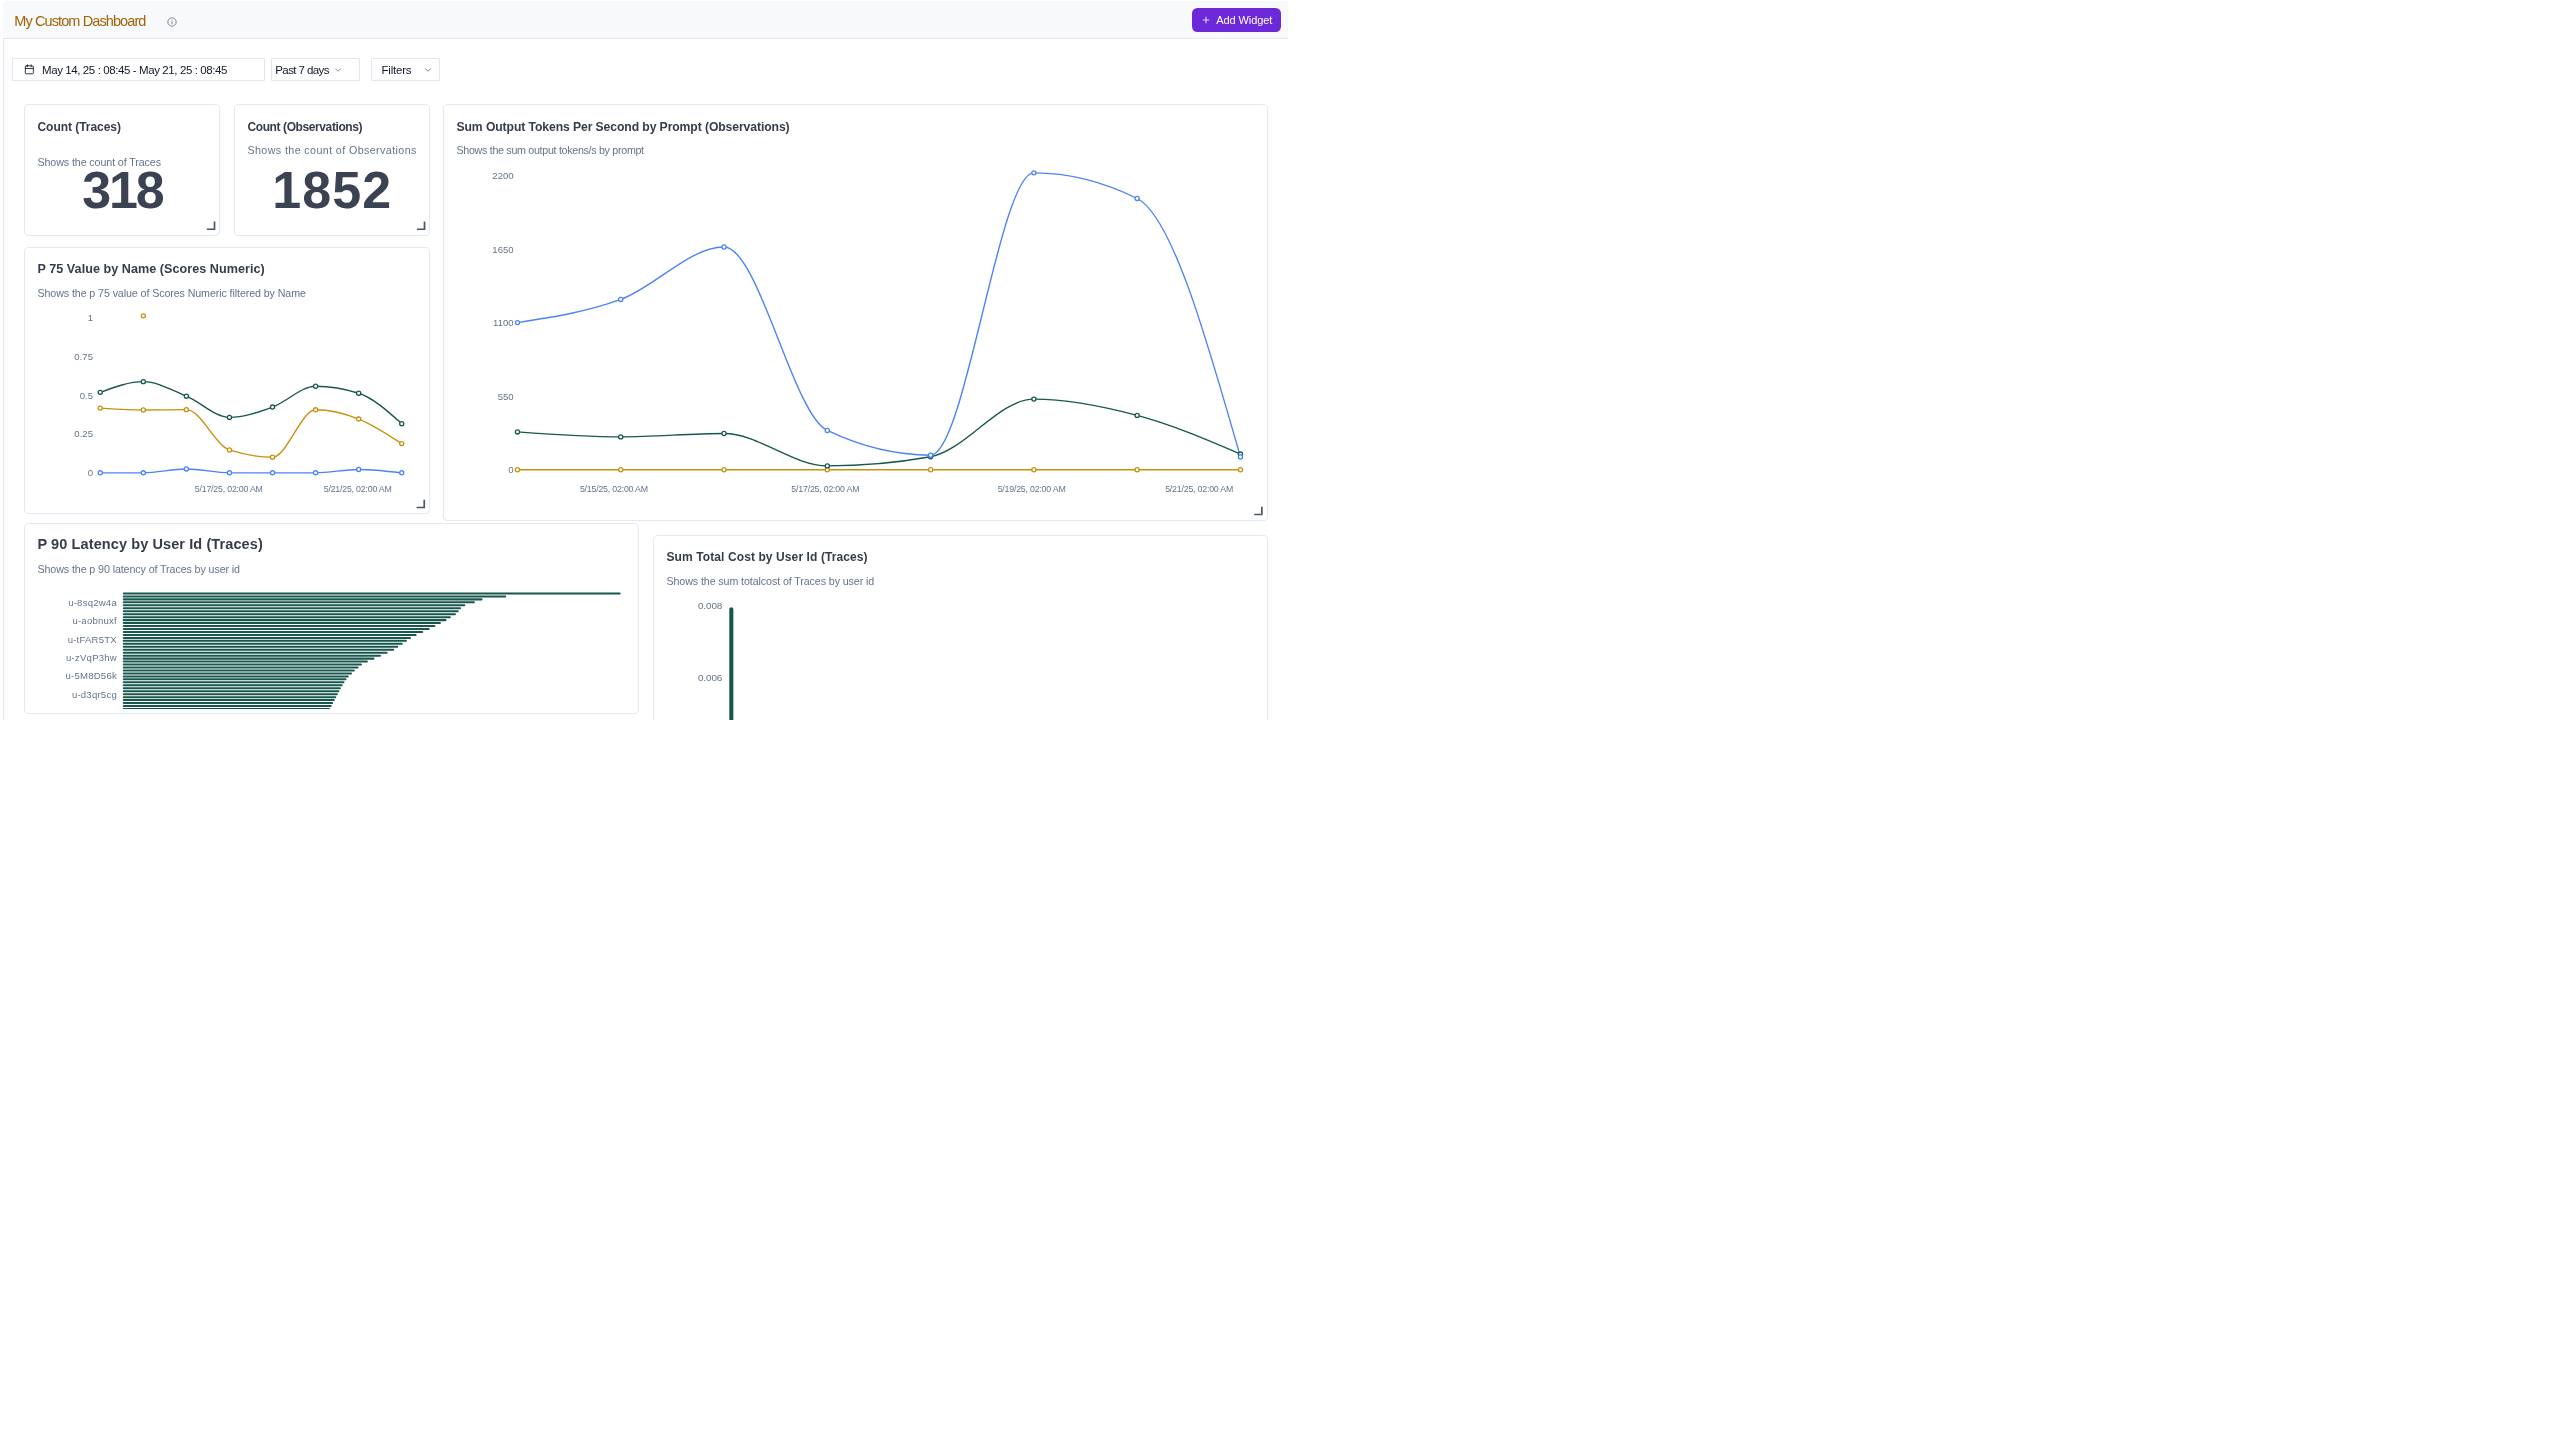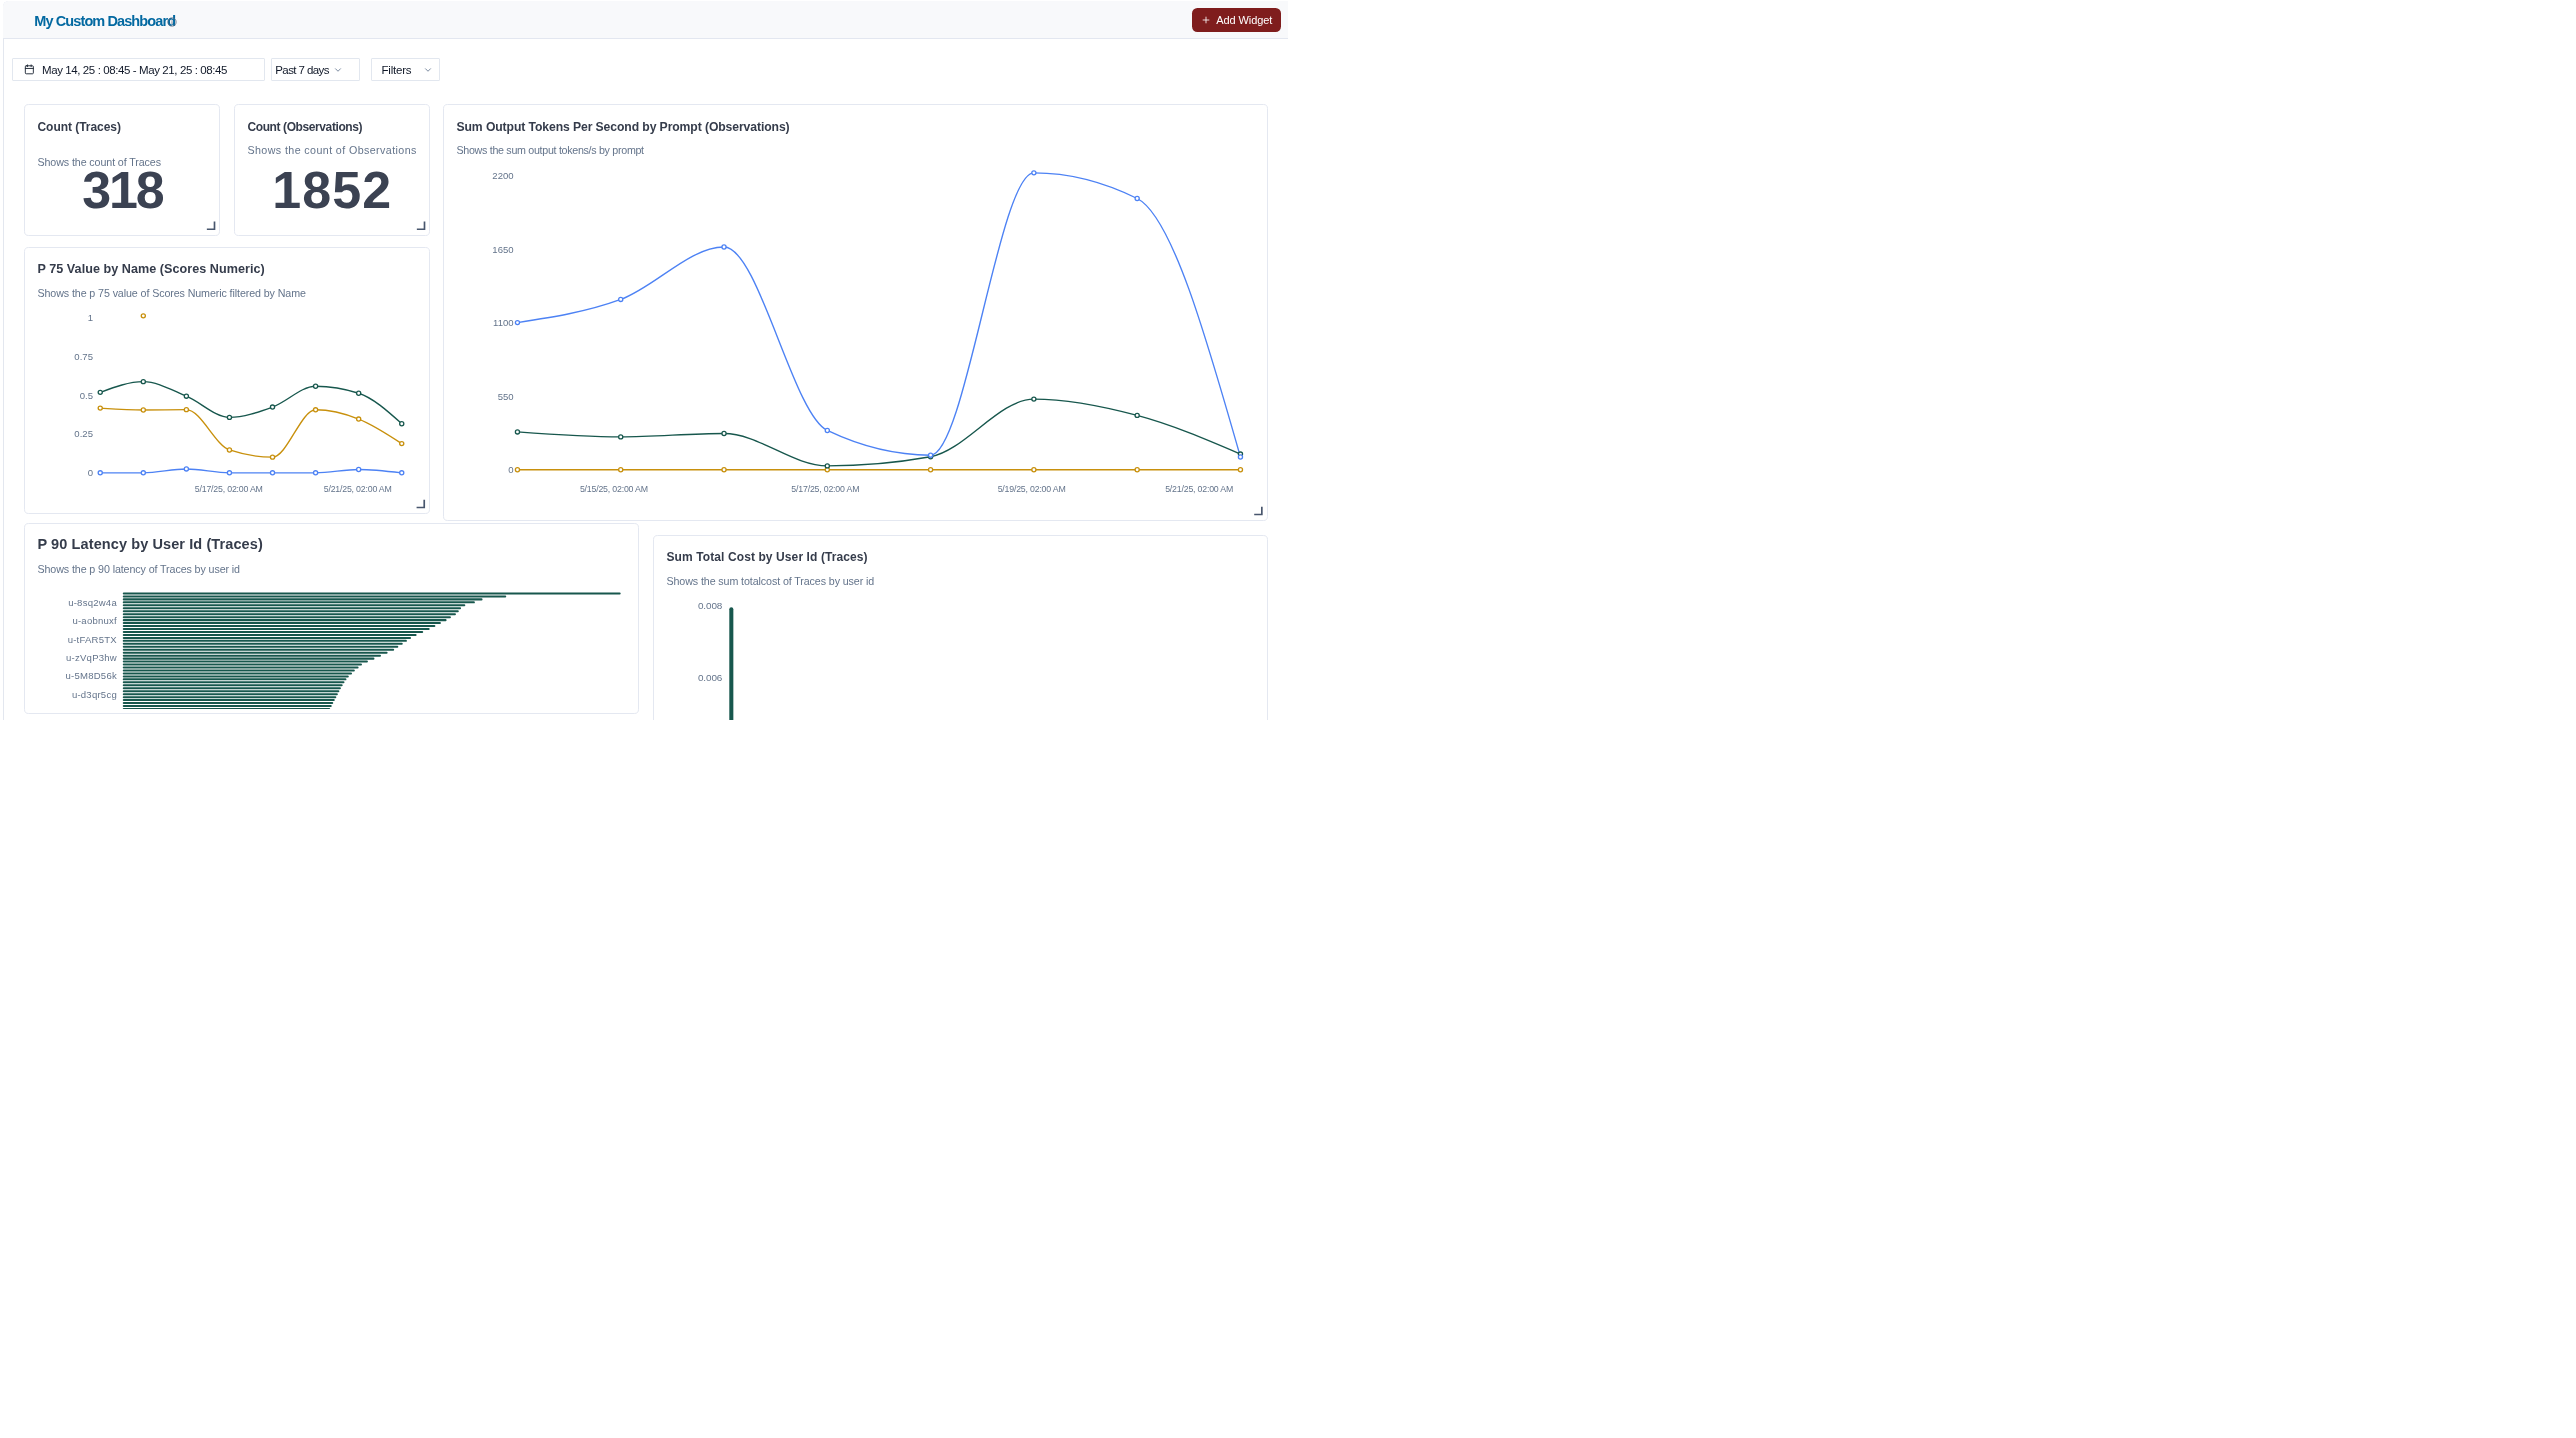--- a/index.html
+++ b/index.html
@@ -2,24 +2,24 @@
 <html style="font-size:12.2px"><head><meta charset="utf-8"><title>My Custom Dashboard</title>
 <style>
 * { margin:0; padding:0; box-sizing:border-box; }
 html,body { width:1288px; height:719px; overflow:hidden; background:#fff;
   font-family:"Liberation Sans", sans-serif; }
 .frame { position:absolute; left:3.1px; top:0.8px; width:1285px; height:719px;
   border-left:0.8px solid #e3e7ef; border-top:0.8px solid #e3e7ef; border-top-left-radius:5.4px; }
 .inner { position:absolute; left:-0.8px; top:-0.8px; width:1285px; height:719px; overflow:hidden; border-top-left-radius:5.4px; }
 .hdr { position:absolute; left:0; top:0; width:100%; height:38px; background:#f8f9fb;
   border-bottom:1.1px solid #e3e7f0; }
-.hdr h1 { position:absolute; left:11px; top:12px; font-size:14.5px; font-weight:700;
-  color:#0369a1; letter-spacing:-0.9px;margin-left:20px; }
+.hdr h1 { position:absolute; left:11px; top:12px; font-size:14.5px; font-weight:400;
+  color:#a16207; letter-spacing:-0.9px; }
 .hdr .info { position:absolute; left:164px; top:15px; }
-.addw { position:absolute; right:7.7px; top:6.9px; height:24.5px; padding:0 8.4px 0 9.2px; background:#7f1d1d;
+.addw { position:absolute; right:7.7px; top:6.9px; height:24.5px; padding:0 8.4px 0 9.2px; background:#6d28d9;
   border-radius:5.4px; color:#fff; font-size:11px; font-weight:500; letter-spacing:-0.1px; display:flex; align-items:center; gap:5.4px; }
 .btn { position:absolute; top:57px; height:23px; border:0.8px solid #e2e7ef; border-radius:1px;
   background:#fff; display:flex; align-items:center; color:#101828; font-size:11.5px; }
 .card { position:absolute; background:#fff; border:0.8px solid #e4e8f1; border-radius:4.6px; }
 .ct { position:absolute; left:12.2px; font-size:12.2px; font-weight:700; color:#353c4b; white-space:nowrap; }
 .cd { position:absolute; left:12.2px; top:39px; font-size:10.7px; color:#64748b; white-space:nowrap; }
 .bignum { position:absolute; left:0; top:55px; width:100%; text-align:center; font-size:52px; font-weight:700; color:#3b4252; }
 </style></head>
 <body>
 <div class="frame">

